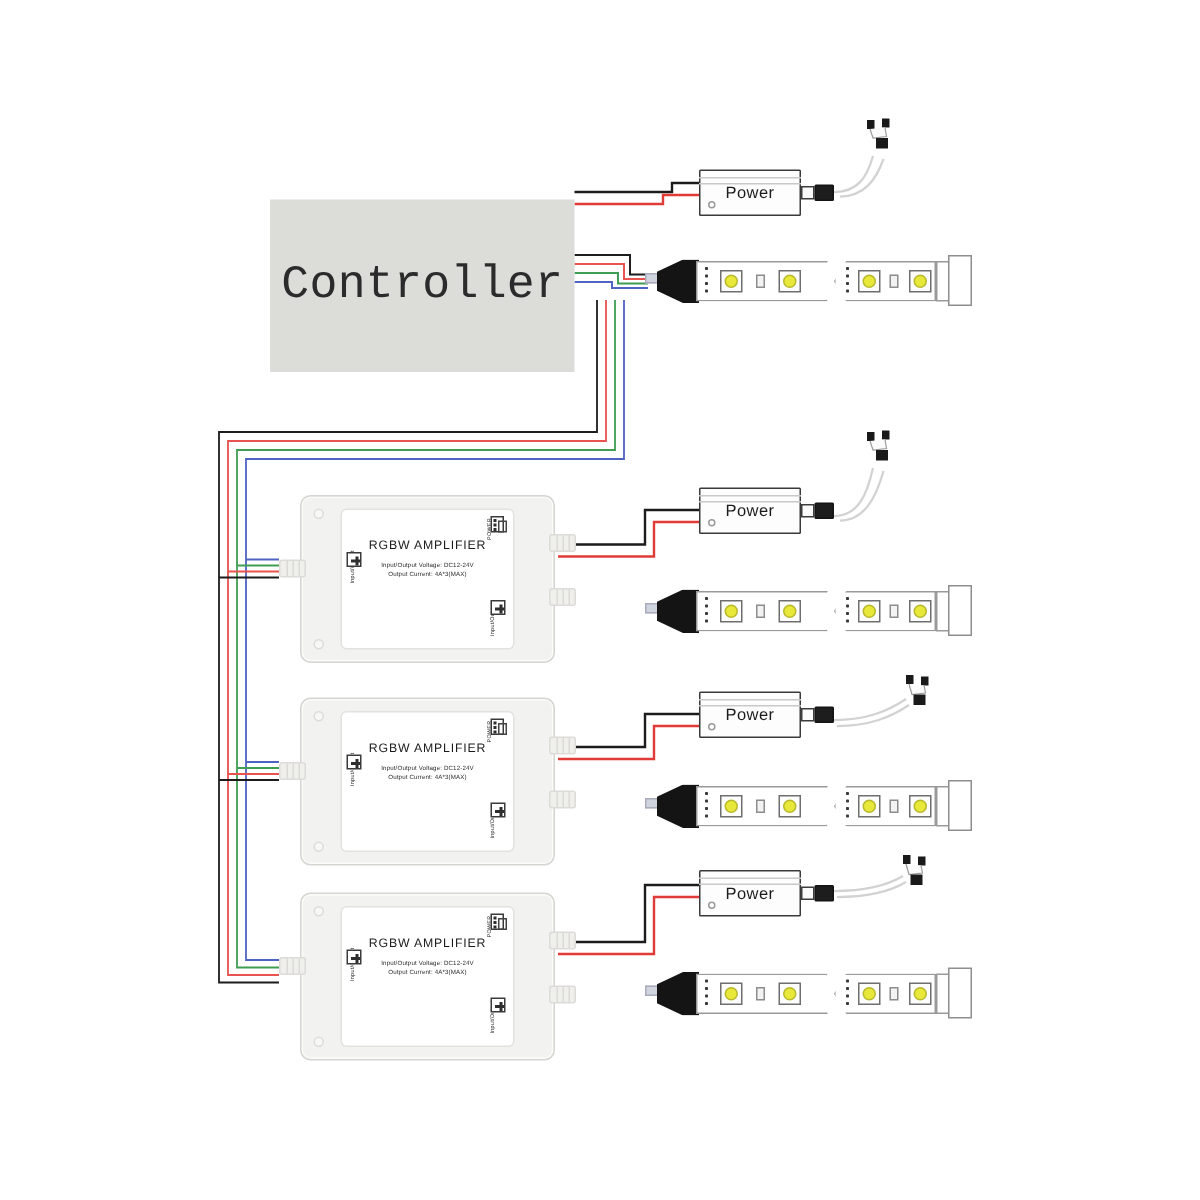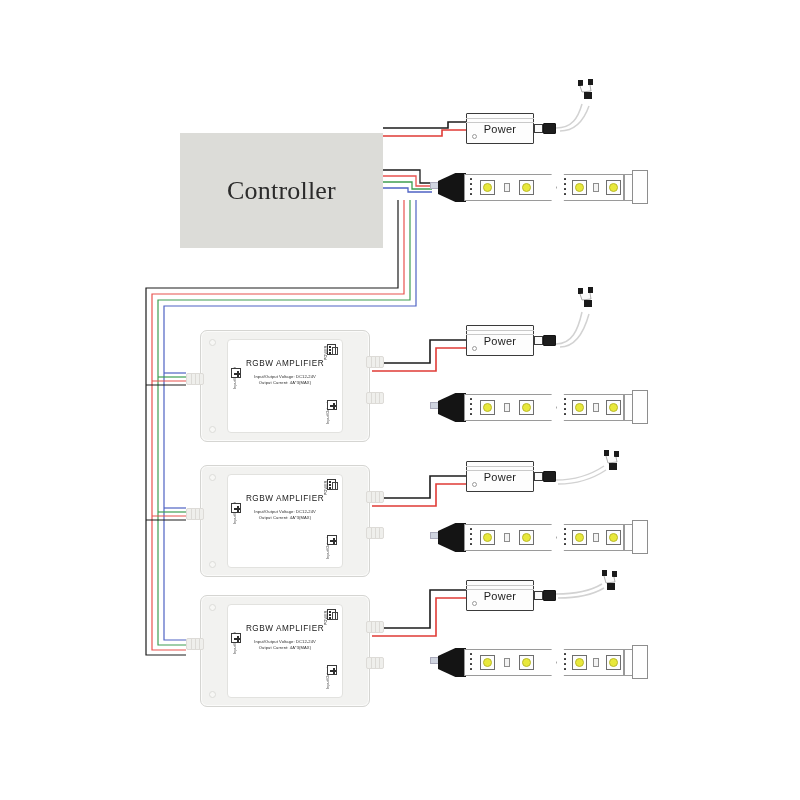--- a/index.html
+++ b/index.html
@@ -14,22 +14,22 @@
   #wiring{position:absolute;left:0;top:0;width:800px;height:800px;}
 
   
   .controller{
     position:absolute;
     background:#dcdcd8;
     border:none;
     display:flex;align-items:center;justify-content:center;
   }
   .controller-label{
-    font-size:26px;color:#2b2b2b;letter-spacing:.2px;
-    font-family:Liberation Serif, serif;
+    font-size:31px;color:#2b2b2b;letter-spacing:.2px;
+    font-family:Liberation Mono, monospace;
   }
 
   
   .psu{position:absolute;}
   .psu-body{
     position:absolute;left:0;top:0;width:100%;height:100%;
     background:#fdfdfd;border:1px solid #3a3a3a;box-sizing:border-box;
     border-radius:1px;
   }
   .psu-seam{

